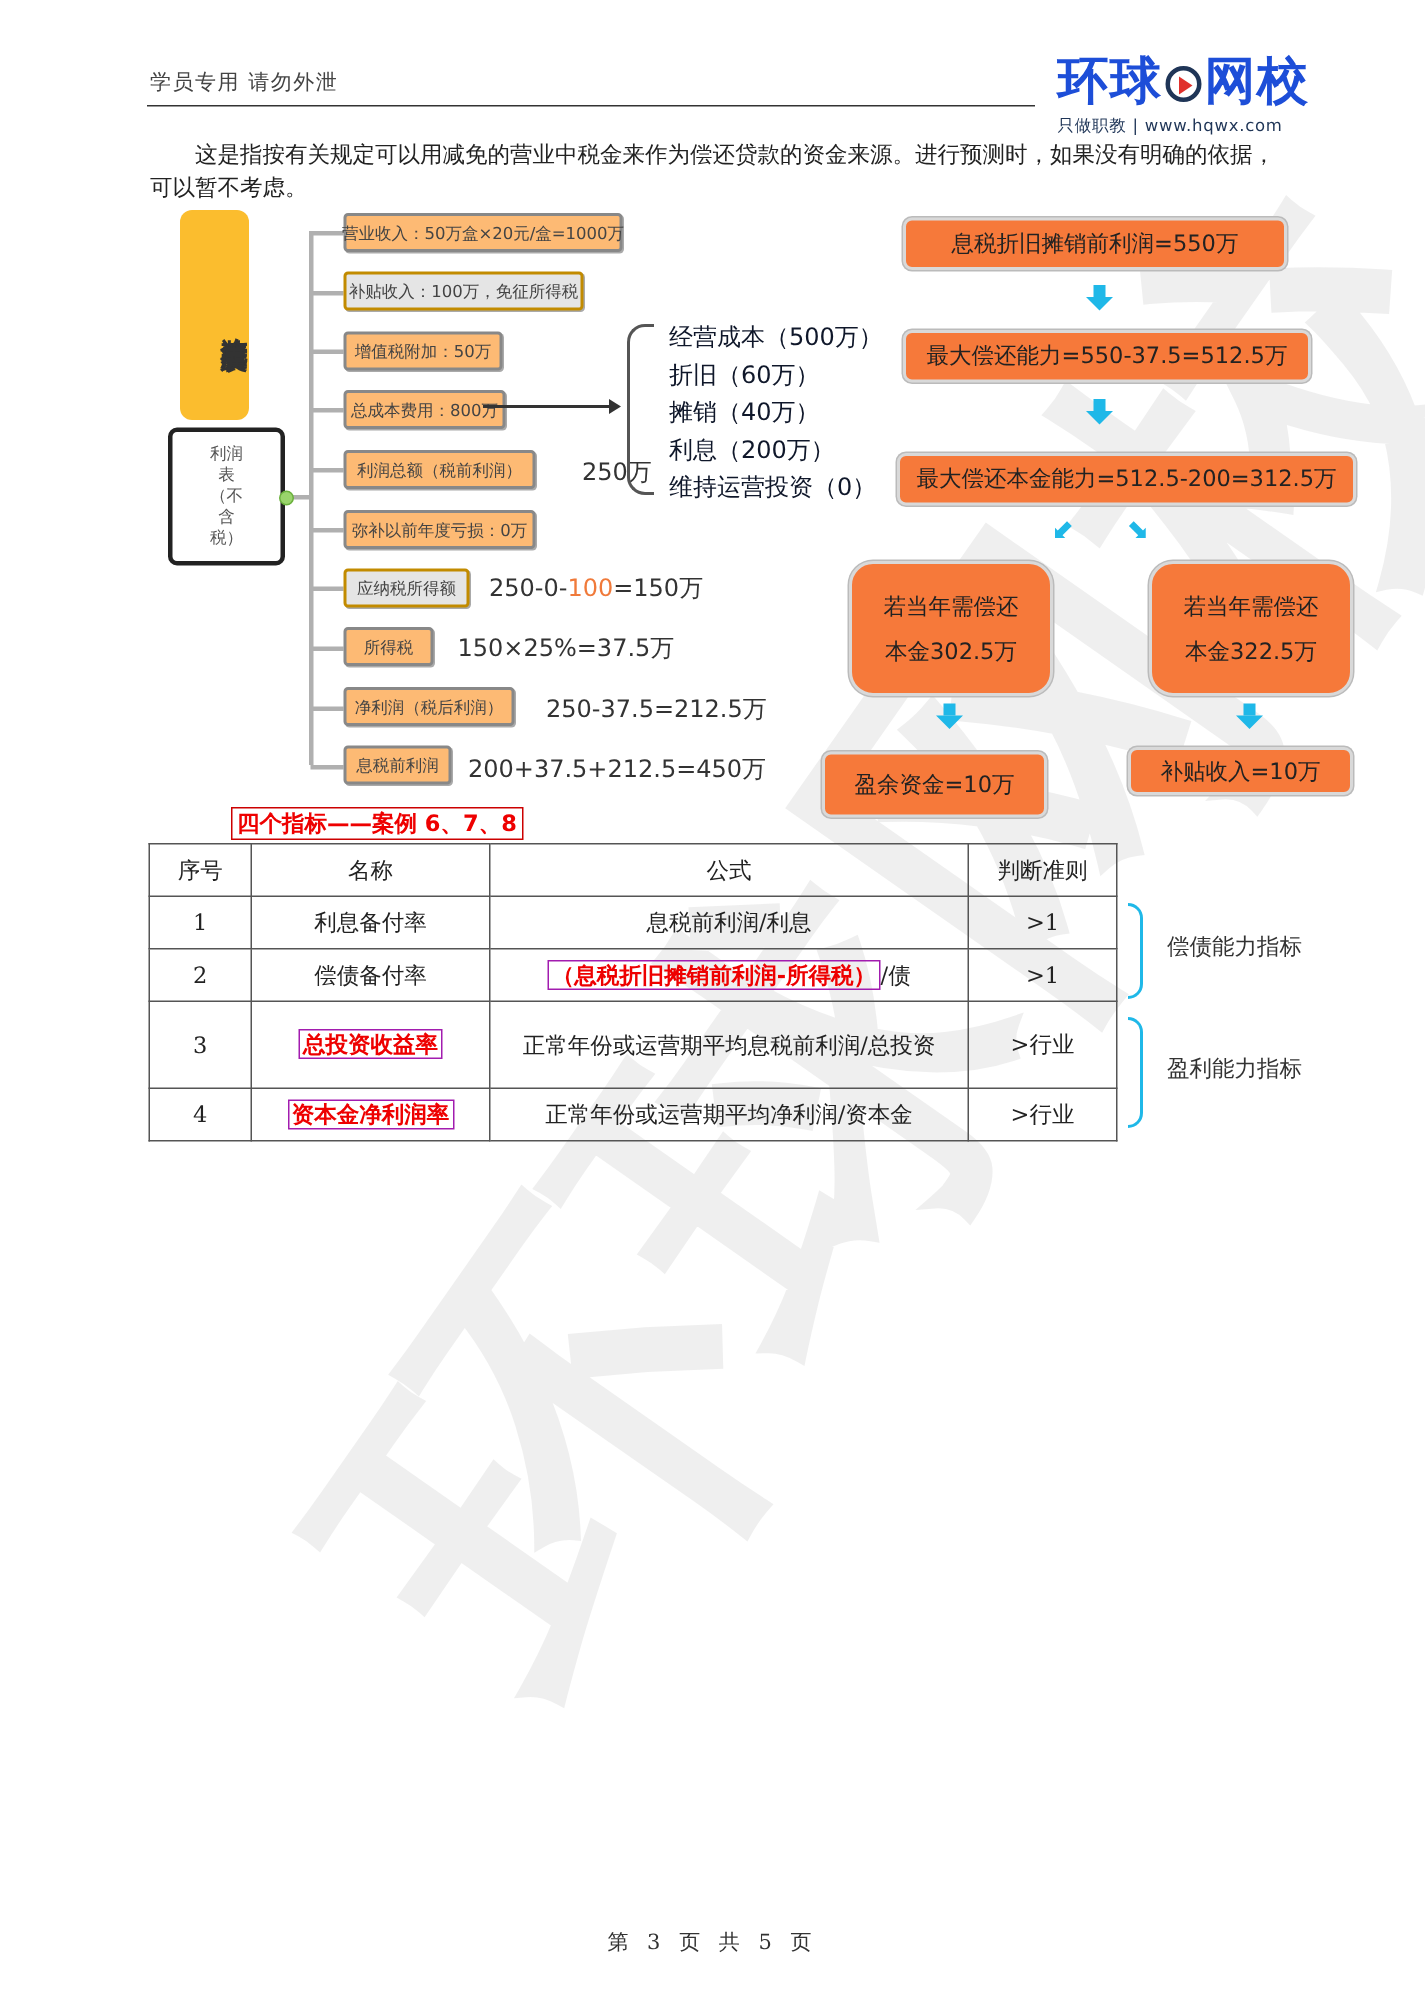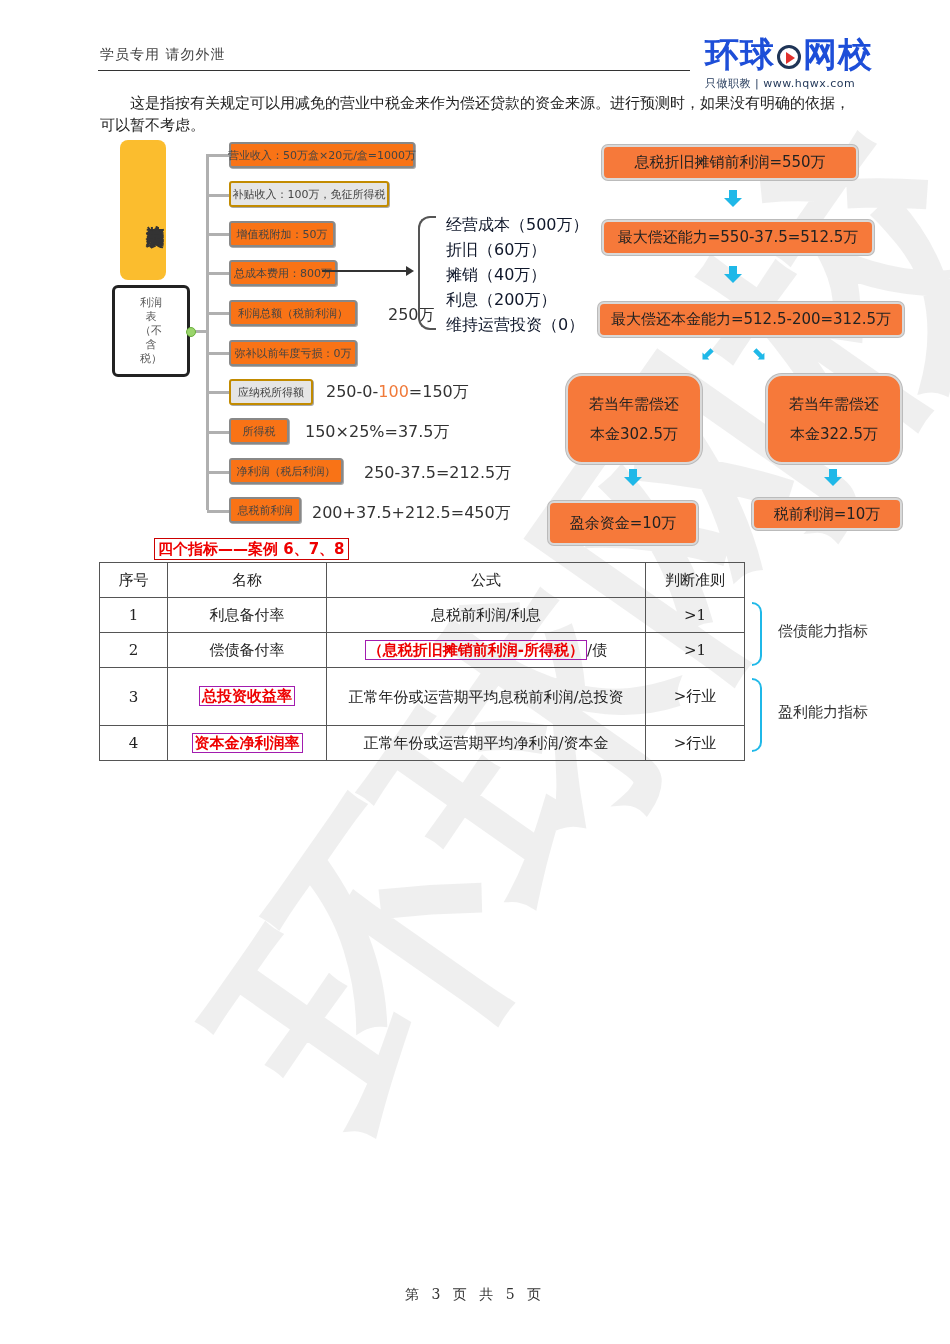--- a/index.html
+++ b/index.html
@@ -13,21 +13,21 @@
   .logo-play::after{content:"";position:absolute;left:6px;top:4px;border-left:9px solid #e0302c;border-top:6px solid transparent;border-bottom:6px solid transparent;}
   .logo-sub{font-family:"DejaVu Sans",sans-serif;font-size:11px;color:#1f3557;margin-top:2px;letter-spacing:0.5px;}
   .para{left:100px;top:92px;width:760px;font-size:15px;line-height:22px;text-indent:30px;}
   
   .mm-title{left:120px;top:140px;width:46px;height:140px;background:#fbbd2e;border-radius:8px;font-family:"DejaVu Sans",sans-serif;font-size:18px;font-weight:bold;color:#333;text-align:center;line-height:22px;padding-top:6px;box-sizing:border-box;writing-mode:vertical-rl;text-orientation:upright;letter-spacing:1px;}
   .mm-root{left:112px;top:285px;width:78px;height:92px;border:3px solid #222;border-radius:6px;box-sizing:border-box;background:#fff;font-family:"DejaVu Sans",sans-serif;font-size:11px;color:#555;text-align:center;display:flex;align-items:center;justify-content:center;line-height:14px;}
   .mm-trunk{left:206px;top:154px;width:3px;height:356px;background:#b0b0b0;}
   .mm-stem{left:190px;top:330px;width:18px;height:3px;background:#b0b0b0;}
   .mm-dot{left:186px;top:327px;width:8px;height:8px;border-radius:50%;background:#9ad46c;border:1px solid #6ab03c;}
   .mm-branch{height:3px;background:#b0b0b0;left:207px;width:22px;}
-  .node{position:absolute;left:229px;height:26px;border:2px solid #888;border-radius:3px;box-shadow:1px 1px 0 #aaa;background:#f97316;font-family:"DejaVu Sans",sans-serif;font-size:11px;color:#444;display:flex;align-items:center;justify-content:center;padding:0 8px;box-sizing:border-box;white-space:nowrap;}
+  .node{position:absolute;left:229px;height:26px;border:2px solid #888;border-radius:3px;box-shadow:1px 1px 0 #aaa;background:#fdba74;font-family:"DejaVu Sans",sans-serif;font-size:11px;color:#444;display:flex;align-items:center;justify-content:center;padding:0 8px;box-sizing:border-box;white-space:nowrap;}
   .node.hl{background:#e5e5e5;border-color:#c28b00;}
   .val{position:absolute;font-family:"DejaVu Sans",sans-serif;font-size:16px;color:#333;white-space:nowrap;}
   .val .red{color:#f07a3a;}
   .cost-arrow{left:322px;top:270px;width:90px;height:2px;background:#333;}
   .cost-arrow::after{content:"";position:absolute;right:-2px;top:-4px;border-left:8px solid #333;border-top:5px solid transparent;border-bottom:5px solid transparent;}
   .brace{left:418px;top:216px;width:18px;height:114px;border:2px solid #555;border-right:none;border-radius:12px 0 0 12px;box-sizing:border-box;}
   .cost-list{left:446px;top:212px;font-family:"DejaVu Sans",sans-serif;font-size:16px;line-height:25px;color:#0f172a;}
   
   .fbox{position:absolute;background:#f6793a;border:2px solid #d9d9d9;box-shadow:0 0 0 1px #bbb;border-radius:6px;font-family:"DejaVu Sans",sans-serif;font-size:15px;color:#222;display:flex;align-items:center;justify-content:center;text-align:center;box-sizing:border-box;}
   .fbox.big{border-radius:16px;line-height:30px;flex-direction:column;}
@@ -123,21 +123,21 @@
   <div>若当年需偿还</div>
   <div>本金302.5万</div>
 </div>
 <div class="fbox big" style="left:766px;top:374px;width:136px;height:90px">
   <div>若当年需偿还</div>
   <div>本金322.5万</div>
 </div>
 <div class="darr" style="left:626px;top:469px"></div>
 <div class="darr" style="left:826px;top:469px"></div>
 <div class="fbox" style="left:548px;top:501px;width:150px;height:44px">盈余资金=10万</div>
-<div class="fbox" style="left:752px;top:498px;width:150px;height:32px">税前利润=10万</div>
+<div class="fbox" style="left:752px;top:498px;width:150px;height:32px">补贴收入=10万</div>
 
 <div class="abs tbl-cap">四个指标——案例 6、7、8</div>
 <table class="ind">
   <tbody>
       <tr>
     <td style="width:67px">序号</td>
     <td style="width:158px">名称</td>
     <td style="width:318px">公式</td>
     <td style="width:98px">判断准则</td>
   </tr>

